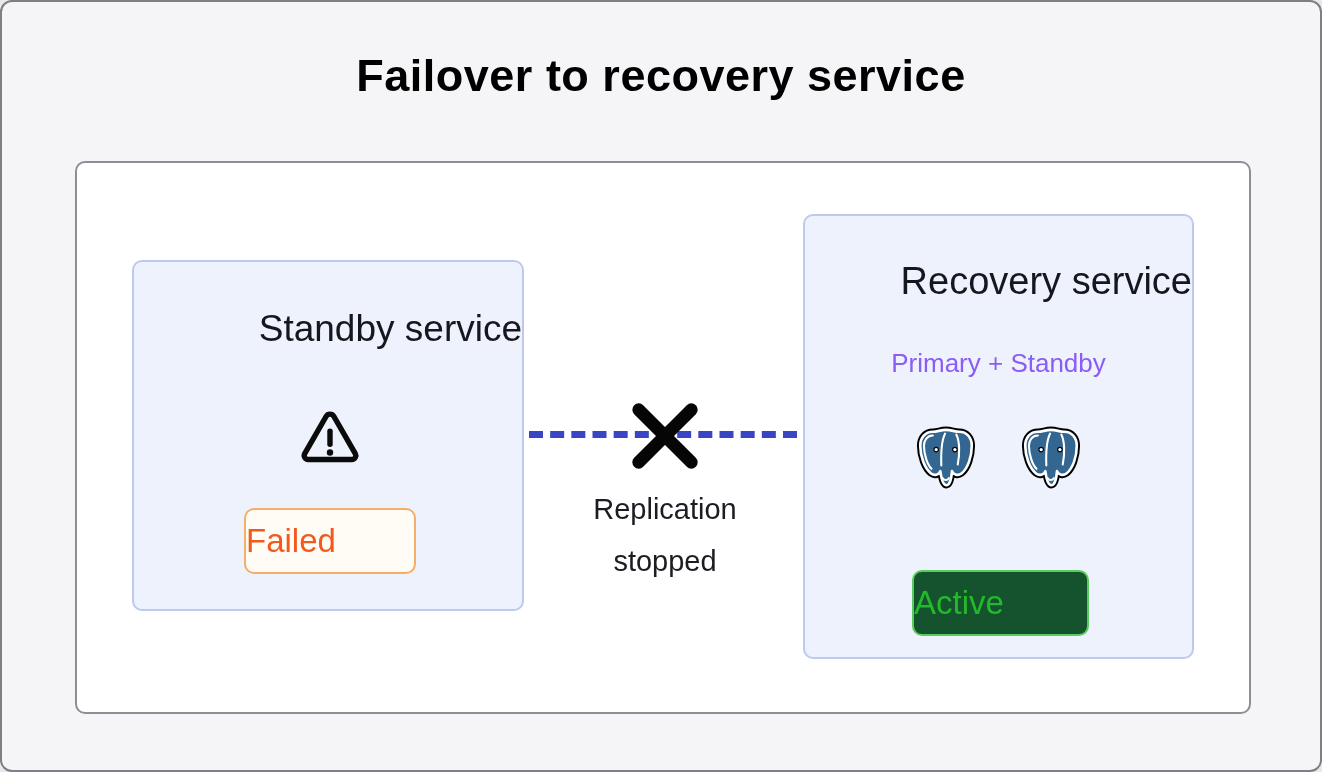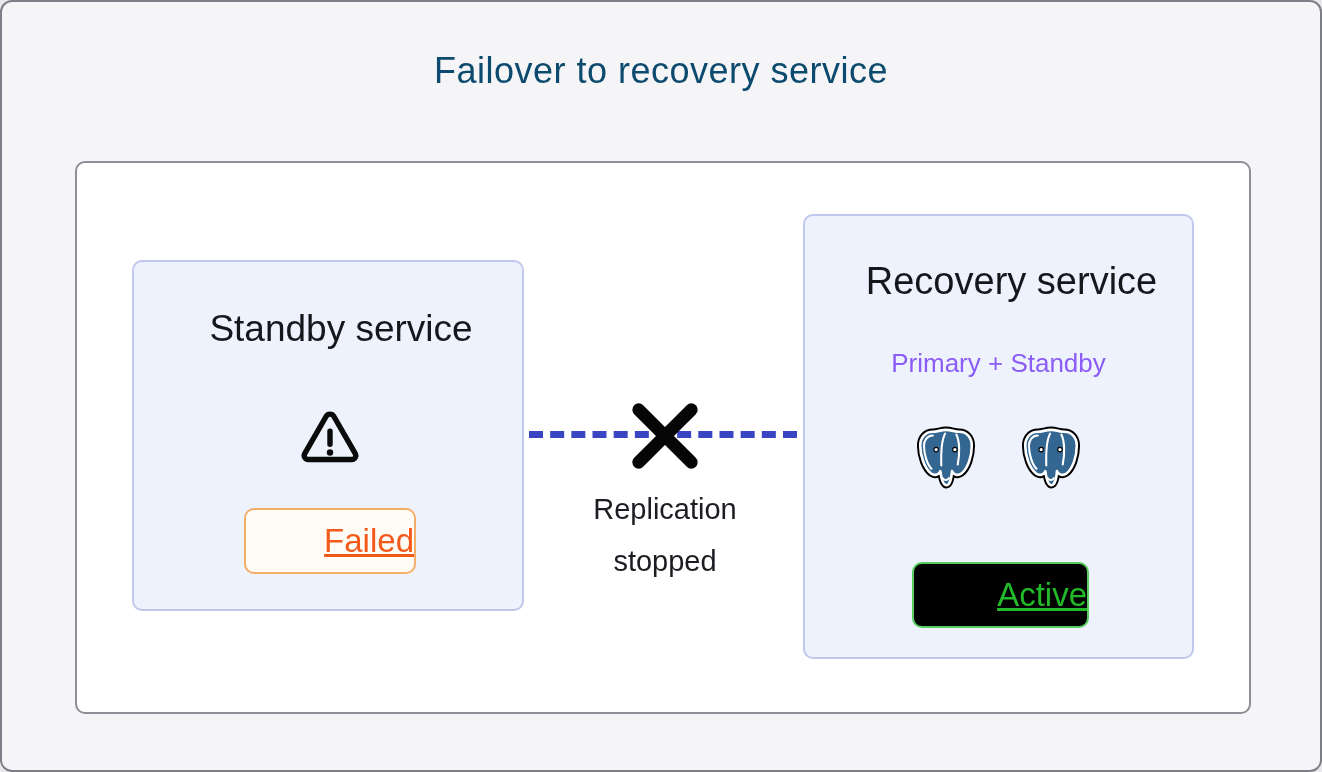--- a/index.html
+++ b/index.html
@@ -10,21 +10,21 @@
     position: absolute; left: 0; top: 0; width: 1322px; height: 772px;
     background: #f5f5f7;
     border: 2px solid #7e7e86;
     border-radius: 12px;
     overflow: hidden;
   }
 
   .page-title {
     position: absolute; left: 0; top: 48px; width: 100%;
     text-align: center;
-    font-size: 36px; font-weight: 400; color: #0c4a6e;
+    font-size: 45px; font-weight: 700; color: #000000;
     letter-spacing: 0.5px;
   }
 
   .canvas-panel {
     position: absolute; left: 73px; top: 159px;
     width: 1176px; height: 553px;
     background: #ffffff;
     border: 2px solid #8e8e96;
     border-radius: 10px;
   }
@@ -32,22 +32,22 @@
   .service-card {
     position: absolute;
     background: #edf2fc;
     border: 2px solid #bfc9ee;
     border-radius: 10px;
   }
   .card-primary  { left: 130px; top: 258px; width: 392px; height: 351px; }
   .card-recovery { left: 801px; top: 212px; width: 391px; height: 445px; }
 
   .card-title {
-    position: absolute; left: 13px; width: 100%;
-    text-align: center; color: #15171c; font-weight: 500;
+    position: absolute; left: 0; width: 100%;
+    text-align: right; color: #15171c; font-weight: 500;
   }
   .card-primary  .card-title { top: 46px; font-size: 37px; }
   .card-recovery .card-title { top: 44px; font-size: 38px; }
 
   .card-subtitle {
     position: absolute; left: 0; top: 132px; width: 100%;
     text-align: center; color: #8b5cf6;
     font-size: 26px; font-weight: 400;
   }
 
@@ -55,33 +55,32 @@
     position: absolute; left: 165px; top: 144px; width: 62px; height: 62px;
   }
 
   .elephant-row {
     position: absolute; left: 0; top: 210px; width: 100%;
     display: flex; justify-content: center; gap: 45px;
   }
 
   .status-badge {
     position: absolute;
-    display: flex; align-items: center; justify-content: flex-end;
+    display: flex; align-items: center; justify-content: flex-start;
     border-radius: 10px;
     font-size: 33px; font-weight: 400;
     background: #fffdfa;
-    text-decoration: underline;
   }
   .badge-failed {
     left: 110px; top: 246px; width: 172px; height: 66px;
     color: #f4591c; border: 2px solid #f6ad68; background: #fffcf6;
   }
   .badge-active {
-    left: 107px; top: 346px; width: 177px; height: 66px;
-    color: #23ba29; border: 2px solid #58cd5e; background: #000000;
+    left: 107px; top: 354px; width: 177px; height: 66px;
+    color: #23ba29; border: 2px solid #58cd5e; background: #14532d;
   }
 
   .replication-line {
     position: absolute; left: 527px; top: 429px; width: 268px; height: 0;
     border-top: 7px dashed #3a45c3;
   }
 
   .x-mark-wrap {
     position: absolute; left: 624px; top: 395px; width: 78px; height: 78px;
   }

